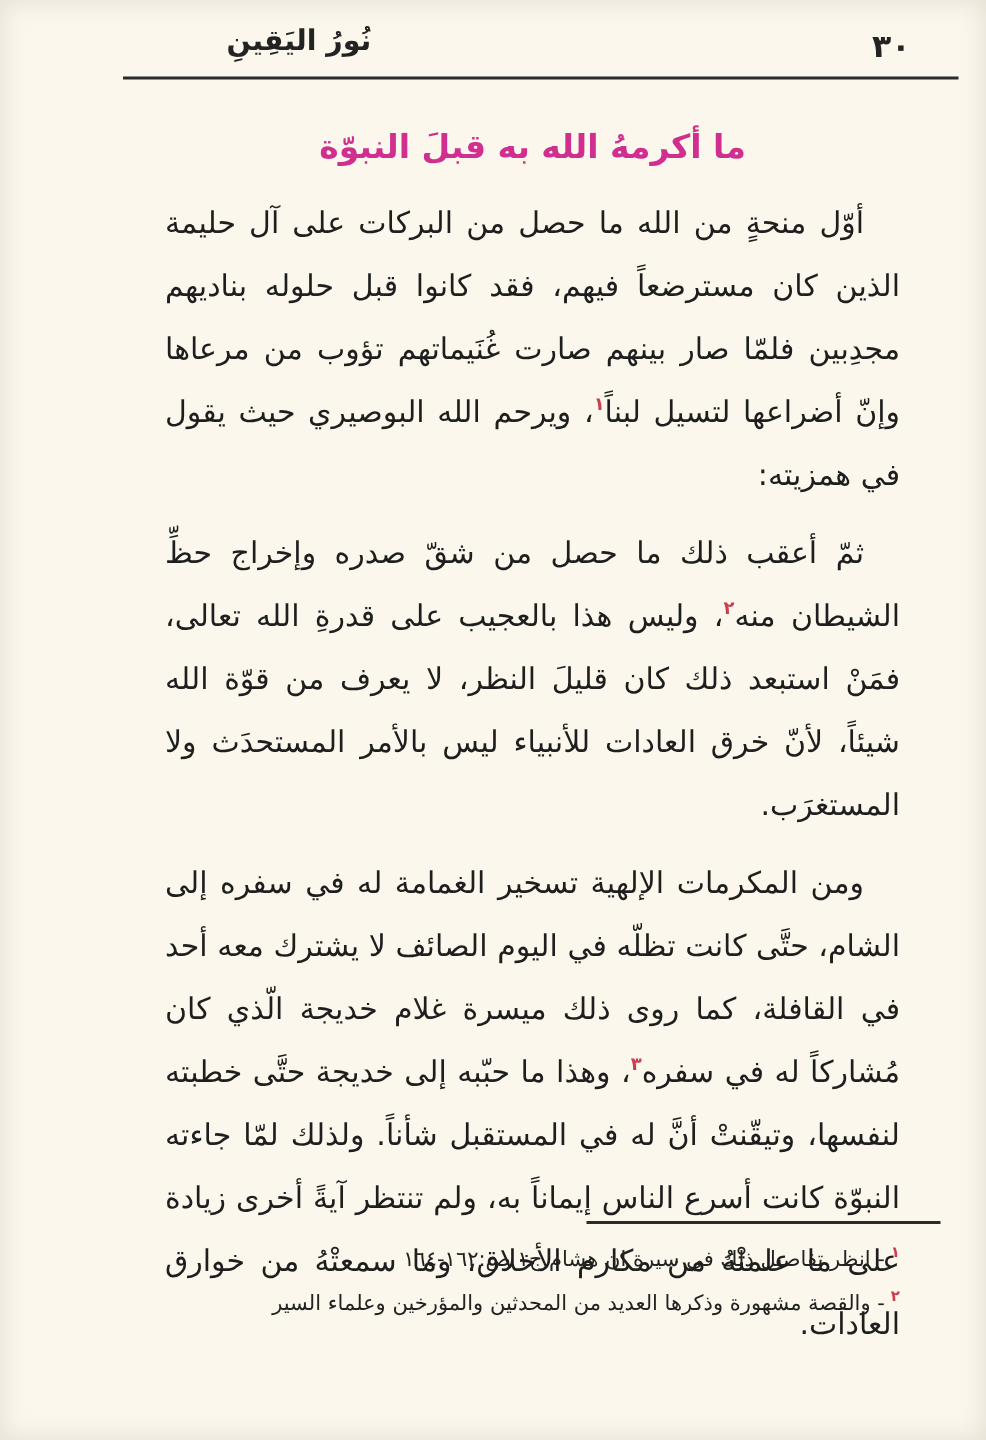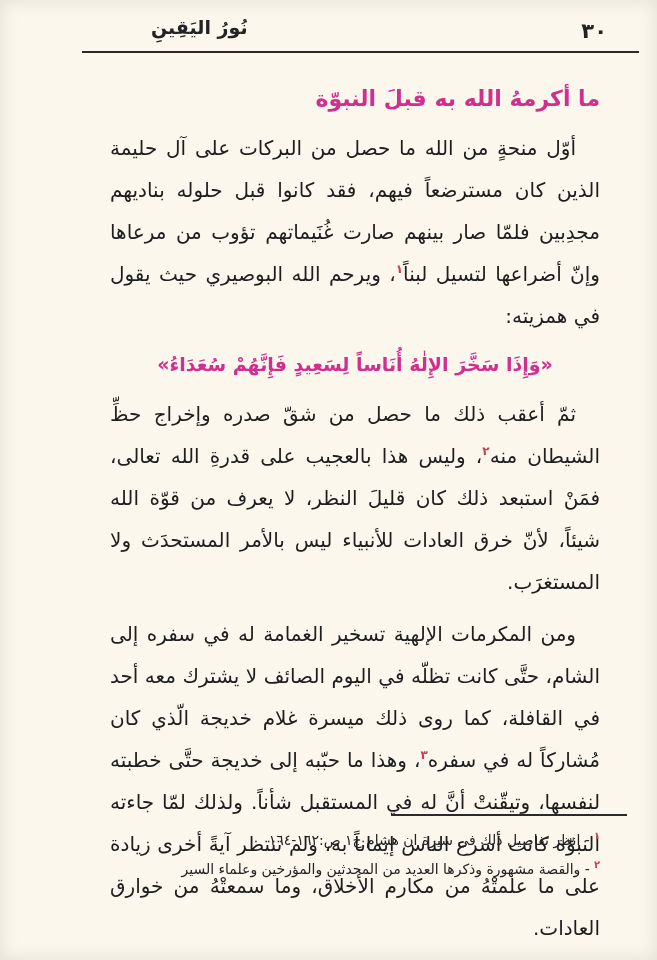--- a/index.html
+++ b/index.html
@@ -49,21 +49,21 @@
 
   
   .content {
     position: absolute;
     top: 86px;
     right: 57px;
     left: 55px;
   }
   .section-title {
     margin: 0 0 16px 0;
-    text-align: right;
+    text-align: center;
     font-size: 22px;
     font-weight: bold;
     color: #d02f90;
   }
   p.body-par {
     margin: 0 0 10px 0;
     font-size: 20px;
     line-height: 42px;
     text-align: justify;
     text-justify: inter-word;
@@ -126,21 +126,20 @@
   <div class="book-title">نُورُ اليَقِينِ</div>
   <div class="page-number">٣٠</div>
   <div class="header-rule"></div>
 
   <div class="content">
 
     <h2 class="section-title">ما أكرمهُ الله به قبلَ النبوّة</h2>
 
     <p class="body-par"><span>أوّل منحةٍ من الله ما حصل من البركات على آل حليمة الذين كان مسترضعاً فيهم، فقد كانوا قبل حلوله بناديهم مجدِبين فلمّا صار بينهم صارت غُنَيماتهم تؤوب من مرعاها وإنّ أضراعها لتسيل لبناً</span><sup class="fn-ref">١</sup><span>، ويرحم الله البوصيري حيث يقول في همزيته:</span></p>
 
-    <div class="verse">«وَإِذَا سَخَّرَ الإِلٰهُ أُنَاساً لِسَعِيدٍ فَإِنَّهُمْ سُعَدَاءُ»</div>
 
     <p class="body-par"><span>ثمّ أعقب ذلك ما حصل من شقّ صدره وإخراج حظِّ الشيطان منه</span><sup class="fn-ref">٢</sup><span>، وليس هذا بالعجيب على قدرةِ الله تعالى، فمَنْ استبعد ذلك كان قليلَ النظر، لا يعرف من قوّة الله شيئاً، لأنّ خرق العادات للأنبياء ليس بالأمر المستحدَث ولا المستغرَب.</span></p>
 
     <p class="body-par"><span>ومن المكرمات الإلهية تسخير الغمامة له في سفره إلى الشام، حتَّى كانت تظلّه في اليوم الصائف لا يشترك معه أحد في القافلة، كما روى ذلك ميسرة غلام خديجة الّذي كان مُشاركاً له في سفره</span><sup class="fn-ref">٣</sup><span>، وهذا ما حبّبه إلى خديجة حتَّى خطبته لنفسها، وتيقّنتْ أنَّ له في المستقبل شأناً. ولذلك لمّا جاءته النبوّة كانت أسرع الناس إيماناً به، ولم تنتظر آيةً أخرى زيادة على ما علمتْهُ من مكارم الأخلاق، وما سمعتْهُ من خوارق العادات.</span></p>
 
   </div>
 
   <div class="footnotes">
     <div class="fn-rule"></div>
 

